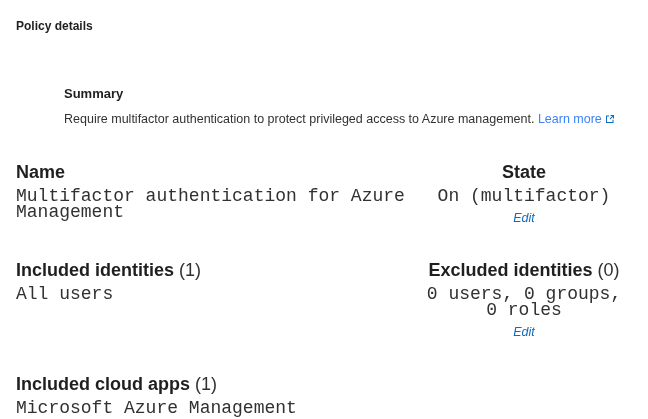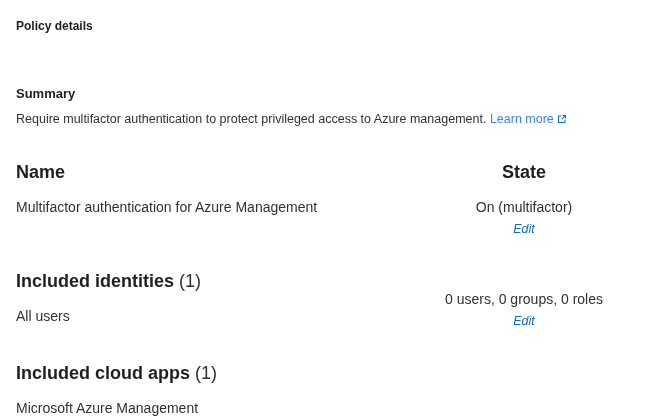--- a/index.html
+++ b/index.html
@@ -24,20 +24,21 @@
   }
   .page-title {
     font-size: 12px;
     font-weight: bold;
     color: #201f1e;
     margin: 0 0 0 0;
     line-height: 16px;
   }
   .summary-block {
     margin-top: 51px;
+    margin-left: 48px;
   }
   .section-heading {
     font-size: 13px;
     font-weight: bold;
     color: #201f1e;
     line-height: 17px;
   }
   .summary-text {
     margin-top: 9px;
     font-size: 12.5px;
@@ -68,24 +69,25 @@
     font-size: 18px;
     font-weight: bold;
     color: #201f1e;
     line-height: 17px;
   }
   .field-count {
     font-weight: normal;
     color: #323130;
   }
   .field-value {
-    margin-top: 18px;
-    font-size: 14px;
+    margin-top: 7px;
+    font-size: 18px;
     color: #323130;
     line-height: 16px;
+    font-family: Liberation Mono, monospace;
   }
   .edit-link {
     display: inline-block;
     margin-top: 6px;
     font-size: 12.5px;
     color: #0f6cbd;
     text-decoration: none;
     cursor: pointer;
     line-height: 16px;
     font-style: italic;
@@ -125,20 +127,24 @@
     </div>
 
     <div class="field row-2">
       <div class="field-label">
         <span>Included identities</span>
         <span class="field-count">(1)</span>
       </div>
       <div class="field-value">All users</div>
     </div>
     <div class="field row-2 col-right">
+      <div class="field-label">
+        <span>Excluded identities</span>
+        <span class="field-count">(0)</span>
+      </div>
       <div class="field-value">0 users, 0 groups, 0 roles</div>
       <a class="edit-link">Edit</a>
     </div>
 
     <div class="field row-3">
       <div class="field-label">
         <span>Included cloud apps</span>
         <span class="field-count">(1)</span>
       </div>
       <div class="field-value">Microsoft Azure Management</div>

